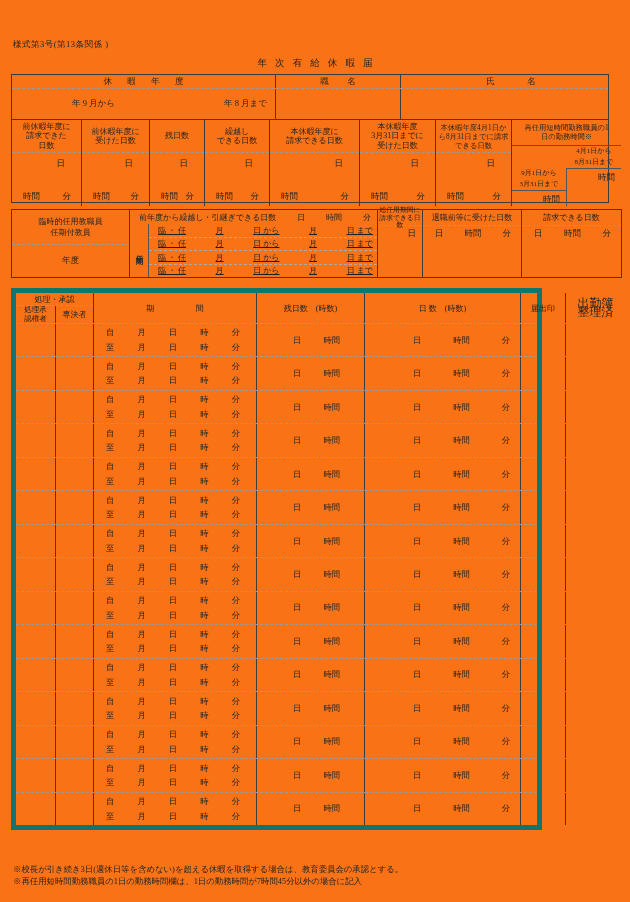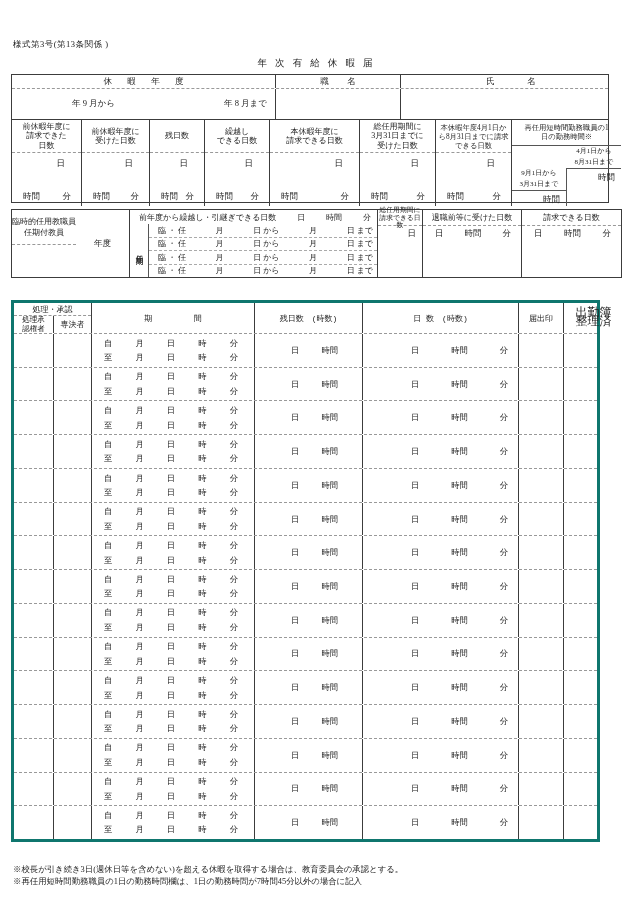--- a/index.html
+++ b/index.html
@@ -1,18 +1,18 @@
 <!DOCTYPE html>
 <html><head>
 <meta charset="utf-8">
 <style>
   * { margin:0; padding:0; box-sizing:border-box; }
   html,body { background:#e8e8e8; }
   .page {
-    position:relative; width:630px; height:902px; background:#ffffff;
+    position:relative; width:630px; height:902px; background:#f97316;
     font-family:"Liberation Serif","DejaVu Serif",serif;
     color:#222; font-size:8.5px; overflow:hidden;
   }
   .pre { white-space:pre-line; }
   .formno { position:absolute; left:13px; top:39px; font-size:8.5px; letter-spacing:0.5px; }
   .title { position:absolute; left:0; right:0; top:57px; text-align:center; font-size:9.5px; }
   .title span { letter-spacing:0.85em; margin-right:-0.85em; }
 
   
   .box1 { position:absolute; left:11px; top:74px; width:598px; border:1px solid #3c3c3c; }
@@ -37,46 +37,46 @@
              text-align:center; font-size:7.3px; line-height:8.8px; }
   .lv8-sub { flex:1; display:flex; }
   .lv8-subcol { flex:1; display:flex; flex-direction:column; }
   .lv8-subcol.first { border-right:1px solid #555;margin-top:22px; }
   .lv8-sublbl { height:23px; border-bottom:1px solid #555; text-align:center; font-size:7px; line-height:11px; }
   .lv8-subval { text-align:right; padding:3px 6px 0 0; }
 
   
   .box3 { position:absolute; left:11px; top:209px; width:611px; height:69px; border:1px solid #3c3c3c;
           display:grid; grid-template-columns:118px 248px 45px 99px 99px; }
-  .tmp-a { display:flex; flex-direction:row; }
+  .tmp-a { display:flex; flex-direction:column; }
   .tmp-a-top { height:35px; border-bottom:1px dashed #999; display:flex; align-items:center; justify-content:center;
                text-align:center; font-size:8px; line-height:11px; }
   .tmp-a-bot { flex:1; display:flex; align-items:center; justify-content:center; }
   .tmp-b { display:flex; flex-direction:column; }
   .tmp-b-hdr { height:14px; display:flex; align-items:center; justify-content:space-between;
                padding:0 6px 0 9px; font-size:8px; }
   .tmp-b-body { flex:1; display:flex; }
   .tmp-vert { width:19px; border-right:1px solid #555; display:flex; align-items:center; justify-content:center;
               writing-mode:vertical-rl; font-size:7.5px; letter-spacing:1px; }
   .ap-rows { flex:1; display:flex; flex-direction:column; }
   .ap-row { flex:1; display:flex; align-items:center; justify-content:space-between;
-            padding:0 4px 0 9px; font-size:8px; border-bottom:1px dashed #aaa; }
+            padding:0 4px 0 9px; font-size:8px; border-bottom:1px dashed #aaa;text-decoration:underline; }
   .ap-row:last-child { border-bottom:none; }
   .tmp-hdr { height:16px; border-bottom:1px dashed #999; display:flex; align-items:center; justify-content:center;
              text-align:center; font-size:8px; }
   .tmp-hdr.two { font-size:6.8px; line-height:7.8px; }
   .tmp-c-day { text-align:right; padding:2px 6px 0 0; }
   .tmp-units { display:flex; justify-content:space-between; padding:2px 10px 0 12px; }
 
   
-  .box4 { position:absolute; left:11px; top:300px; width:589px; height:542px; border:3px solid #0f766e;
+  .box4 { position:absolute; left:11px; top:288px; width:531px; height:542px; border:5px solid #0f766e;
           display:flex; flex-direction:column; }
   .m-hdr { height:31px; border-bottom:1px dashed #999; display:grid;
            grid-template-columns:40px 38px 163px 108px 156px 45px 59px; }
-  .m-hc { display:flex; align-items:center; justify-content:center; text-align:center; font-size:8px;font-family:Liberation Mono, monospace; }
+  .m-hc { display:flex; align-items:center; justify-content:center; text-align:center; font-size:8px; }
   .m-app { grid-column:1/3; display:flex; flex-direction:column; border-right:1px solid #3c3c3c; }
   .m-app-top { height:13px; border-bottom:1px dashed #999; display:flex; align-items:center; justify-content:center; font-size:8px; }
   .m-app-bot { flex:1; display:flex; }
   .m-approver { width:40px; border-right:1px solid #3c3c3c; display:flex; align-items:center; justify-content:center;
                 text-align:center; font-size:7.5px; line-height:8.5px; }
   .m-decider { flex:1; display:flex; align-items:center; justify-content:center; font-size:8px; }
   .sp-kikan { letter-spacing:5.2em; margin-right:-5.2em; }
   .m-hc.two { font-size:12px; line-height:9px; }
   .m-body { flex:1; display:flex; flex-direction:column; }
   .m-row { flex:1; display:grid; grid-template-columns:40px 38px 163px 108px 156px 45px 59px;
@@ -170,21 +170,21 @@
 請求できる日数</div>
         <div class="lv-val">
           <div class="lv-day">日</div>
           <div class="lv-hm">
               <span>時間</span>
               <span>分</span>
             </div>
         </div>
       </div>
       <div class="lv-col brd">
-        <div class="lv-lbl pre">総任用期間に
+        <div class="lv-lbl pre">本休暇年度
 3月31日までに
 受けた日数</div>
         <div class="lv-val">
           <div class="lv-day">日</div>
           <div class="lv-hm">
               <span>時間</span>
               <span>分</span>
             </div>
         </div>
       </div>

